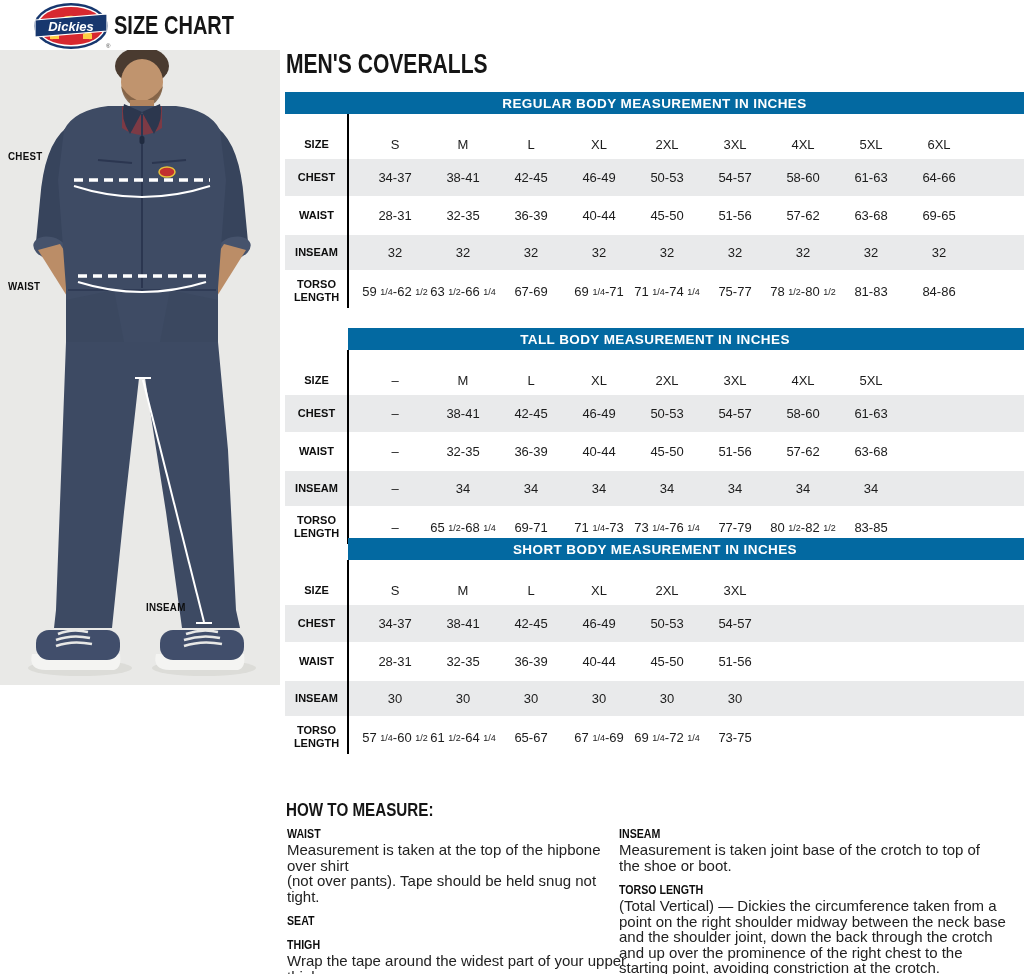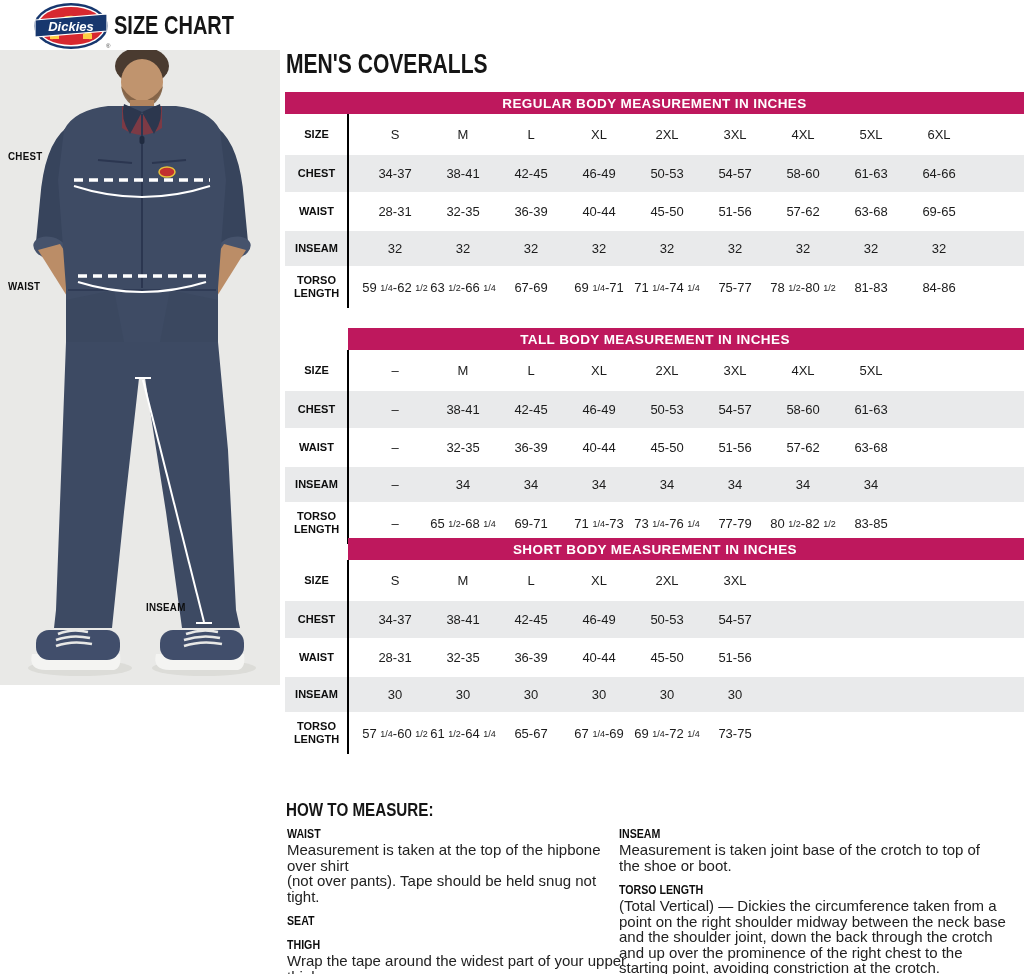--- a/index.html
+++ b/index.html
@@ -25,28 +25,28 @@
     position:absolute;font-weight:bold;font-size:11.5px;letter-spacing:0.3px;
     transform:scaleX(0.85);transform-origin:left center;color:#0d0d0d;white-space:nowrap;
   }
   .lbl-chest{left:8px;top:100px;}
   .lbl-waist{left:8px;top:230px;}
   .lbl-inseam{left:146px;top:551px;}
   
   .table{position:absolute;left:285px;width:739px;height:216px;}
   .t0{top:92px;} .t1{top:328px;} .t2{top:538px;}
   .bar{
-    height:22px;background:#be185d;color:#fff;display:flex;align-items:center;
+    height:22px;background:#0369a1;color:#fff;display:flex;align-items:center;
     justify-content:center;font-weight:bold;font-size:13.5px;letter-spacing:0.4px;
     white-space:nowrap;
   }
   .inset .bar{margin-left:63px;padding-right:62px;}
   .rows{position:relative;}
   .trow{display:flex;align-items:stretch;}
-  .rows .trow:nth-child(1){height:41px;}
+  .rows .trow:nth-child(1){height:29px;margin-top:16px;}
   .rows .trow:nth-child(2){height:37px;}
   .rows .trow:nth-child(3){height:39px;}
   .rows .trow:nth-child(4){height:35px;}
   .rows .trow:nth-child(5){height:42px;}
   .striped{background:#e9eaeb;}
   .rlabel{
     width:63px;flex:0 0 63px;display:flex;align-items:center;justify-content:center;
     text-align:center;font-weight:bold;font-size:11px;line-height:1.15;color:#0d0d0d;
   }
   .cells{

